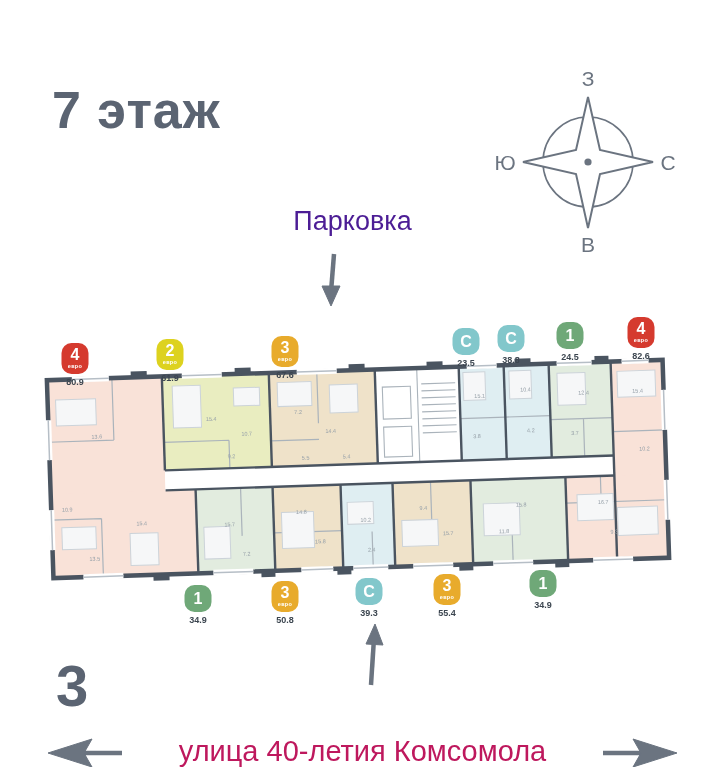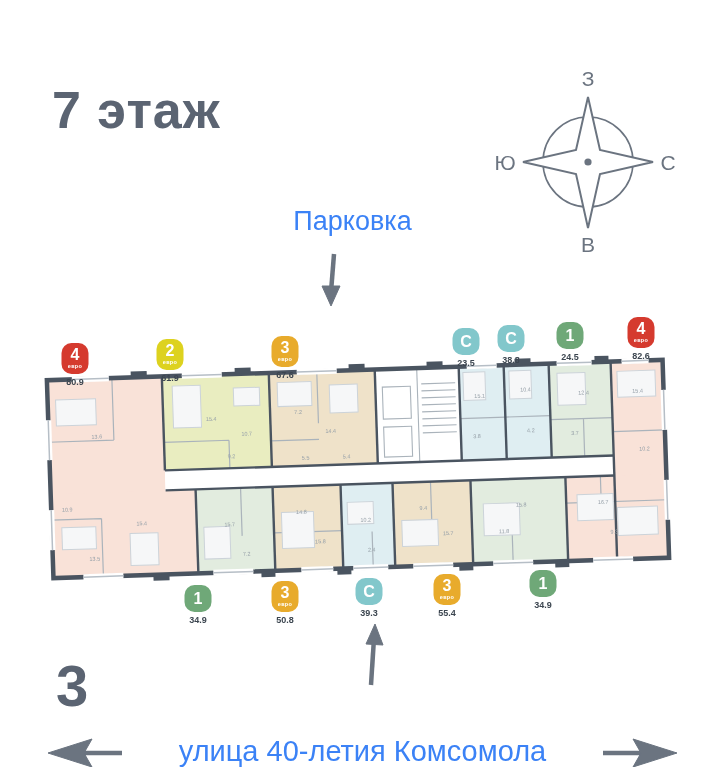--- a/index.html
+++ b/index.html
@@ -1,22 +1,22 @@
 <!DOCTYPE html>
 <html><head>
 <meta charset="utf-8">
 <style>
   html,body{margin:0;padding:0;background:#fff;}
   #stage{position:relative;width:725px;height:767px;background:#fff;overflow:hidden;
          font-family:"Liberation Sans",sans-serif;margin-top:40px;}
   .abs{position:absolute;}
   #floor-title{left:52px;top:40px;font-size:52px;font-weight:700;color:#5b6472;letter-spacing:1px;}
-  #parking-label{left:270px;top:166px;width:165px;text-align:center;font-size:27px;color:#3b82f6;font-weight:500;}
+  #parking-label{left:270px;top:166px;width:165px;text-align:center;font-size:27px;color:#4c1d95;font-weight:500;}
   #building-number{left:56px;top:612px;font-size:58px;font-weight:700;color:#5b6472;}
-  #street-label{left:0;top:695px;width:725px;text-align:center;font-size:29px;color:#3b82f6;font-weight:500;}
+  #street-label{left:0;top:695px;width:725px;text-align:center;font-size:29px;color:#be185d;font-weight:500;}
   svg text{font-family:"Liberation Sans",sans-serif;}
   .compass-letter{font-size:21px;fill:#6b7480;}
   
   .badge-block{position:absolute;transform:translateX(-50%);display:flex;flex-direction:column;align-items:center;}
   .badge{width:27px;display:flex;flex-direction:column;align-items:center;justify-content:center;
          border-radius:10px;color:#fff;}
   .badge.regular{height:27px;}
   .badge.euro{height:31px;}
   .badge .num{font-size:16px;font-weight:700;line-height:1;}
   .badge .euro-txt{font-size:5.5px;font-weight:700;line-height:1;margin-top:1px;letter-spacing:.3px;}

